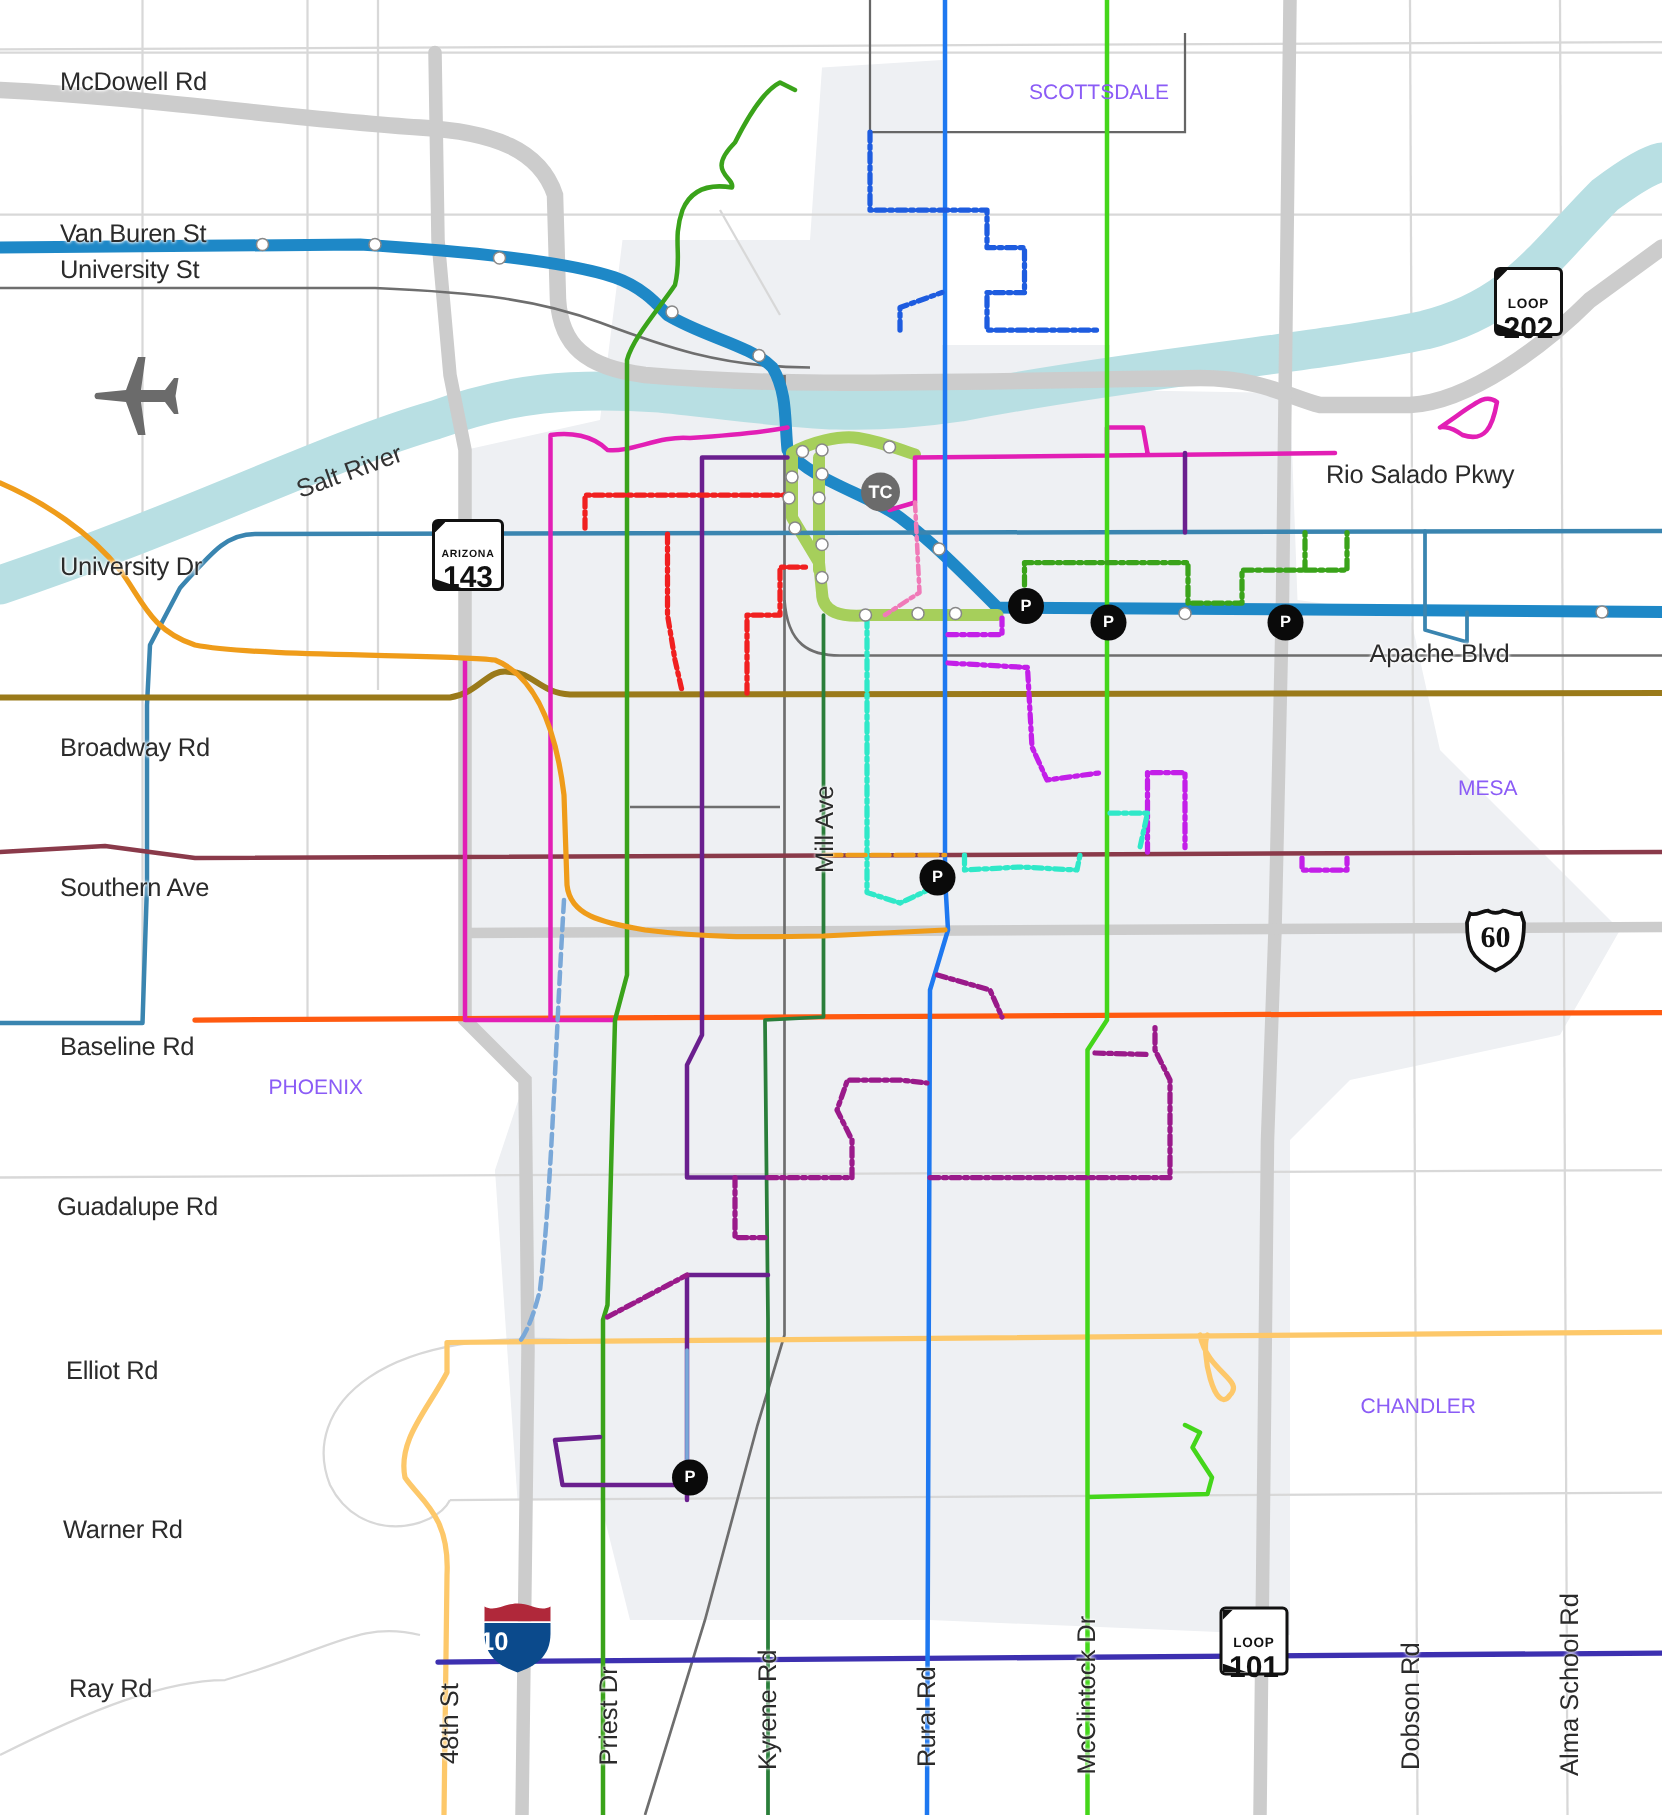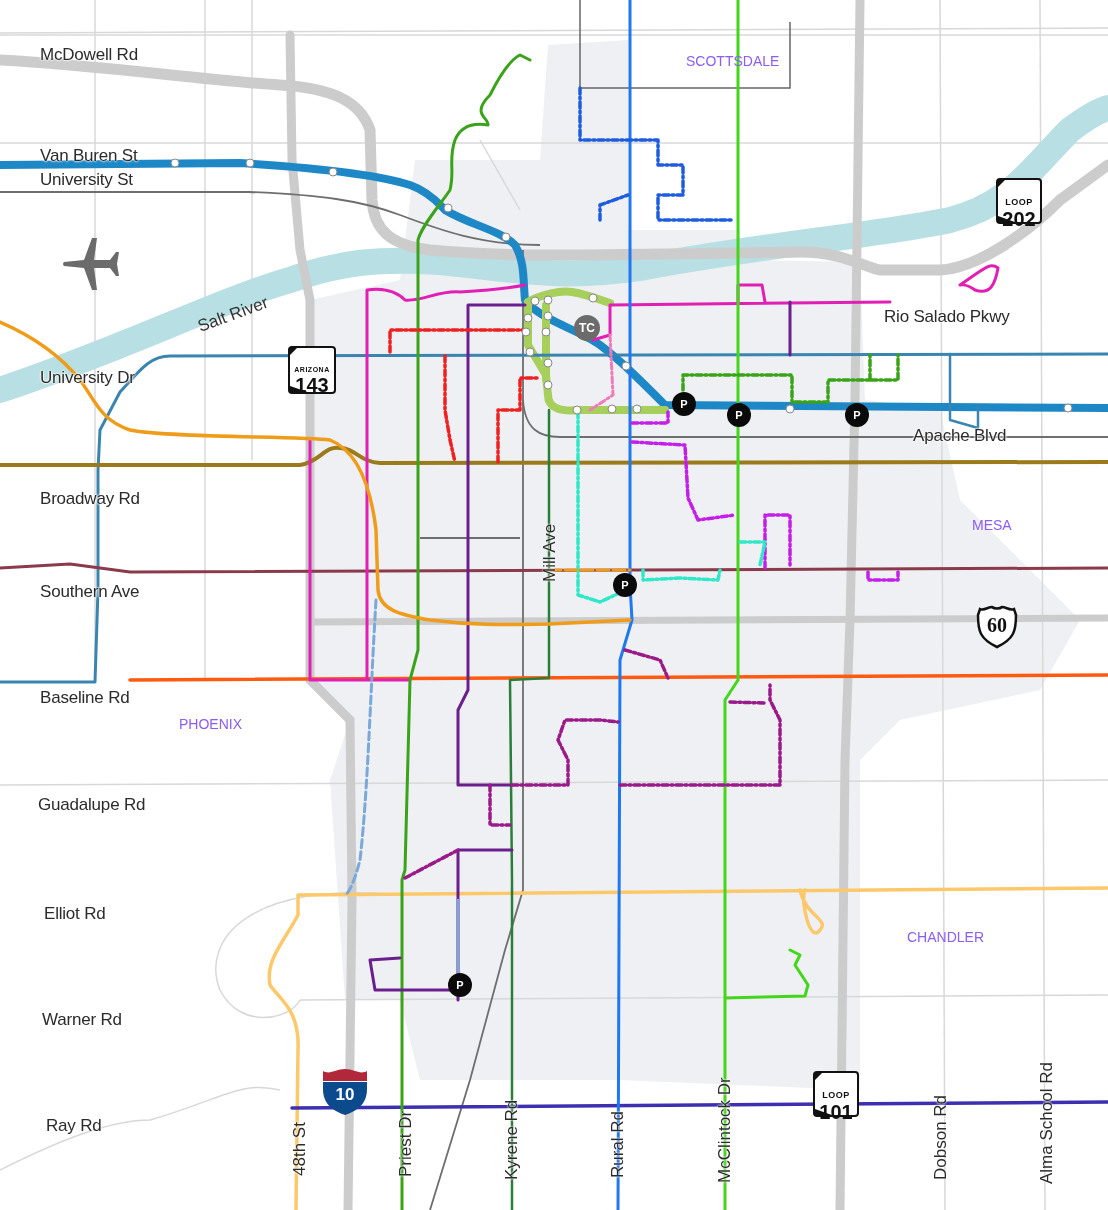--- a/index.html
+++ b/index.html
@@ -11,21 +11,21 @@
     .vlbl { position: absolute; font-family: "Liberation Sans", sans-serif; font-size: 17px; color: #2b2b2b; white-space: nowrap; transform-origin: 0 0; transform: rotate(-90deg); line-height: 1; text-shadow: 0 0 2px #fff, 0 0 2px #fff; }
     .river-lbl { position: absolute; font-size: 17px; color: #333; transform: rotate(-20deg); transform-origin: 0 0; white-space: nowrap; }
     .shield-az { position: absolute; width: 46px; height: 46px; background: #fff; border: 2.5px solid #111; border-radius: 4px; box-sizing: border-box; text-align: center; }
     .shield-az .top { font-size: 9px; font-weight: bold; color: #111; margin-top: 18px; line-height: 1; letter-spacing: 0.5px; }
     .shield-az .num { font-size: 20px; font-weight: bold; color: #111; line-height: 1; margin-top: 2px; }
     .shield-az .notch { position: absolute; left: 0; bottom: 0; width: 100%; height: 6px; background: #111; clip-path: polygon(0 0, 40% 100%, 0 100%); }
     .shield-az .notch2 { position: absolute; left: 0; top: 0; width: 7px; height: 7px; background: #111; clip-path: polygon(0 0, 100% 0, 0 100%); }
     .shield-us { position: absolute; width: 42px; height: 44px; }
     .shield-us span { position: absolute; left: 0; top: 9px; width: 42px; text-align: center; font-size: 20px; font-weight: bold; color: #111; }
     .shield-i { position: absolute; width: 50px; height: 50px; }
-    .shield-i span { position: absolute; left: 0; top: 18px; width: 50px; text-align: center; font-size: 17px; font-weight: bold; color: #fff; }
+    .shield-i span { position: absolute; left: 0; top: 18px; width: 50px; text-align: left; font-size: 17px; font-weight: bold; color: #fff; }
     .pin { position: absolute; width: 24px; height: 24px; border-radius: 50%; background: #0a0a0a; color: #fff; font-size: 11px; font-weight: bold; text-align: center; line-height: 24px; }
     .tc { position: absolute; width: 26px; height: 26px; border-radius: 50%; background: #6b6b6b; color: #fff; font-size: 12px; font-weight: bold; text-align: center; line-height: 26px; }
     .plane { position: absolute; }
   </style>
 </head>
 <body>
 
 <svg id="map" viewBox="0 0 1108 1210" xmlns="http://www.w3.org/2000/svg">
 
   <path fill="#eef0f3" d="M415,160 L540,160 L548,45 L628,40 L628,230 L740,230 L740,260 L860,262 L865,400 L940,410 L960,500 L1080,620 L1040,690 L900,720 L860,760 L860,900 L860,1090 L620,1080 L500,1080 L420,1080 L400,1000 L360,990 L345,900 L330,780 L350,720 L310,680 L310,300 L400,280 Z"></path>

